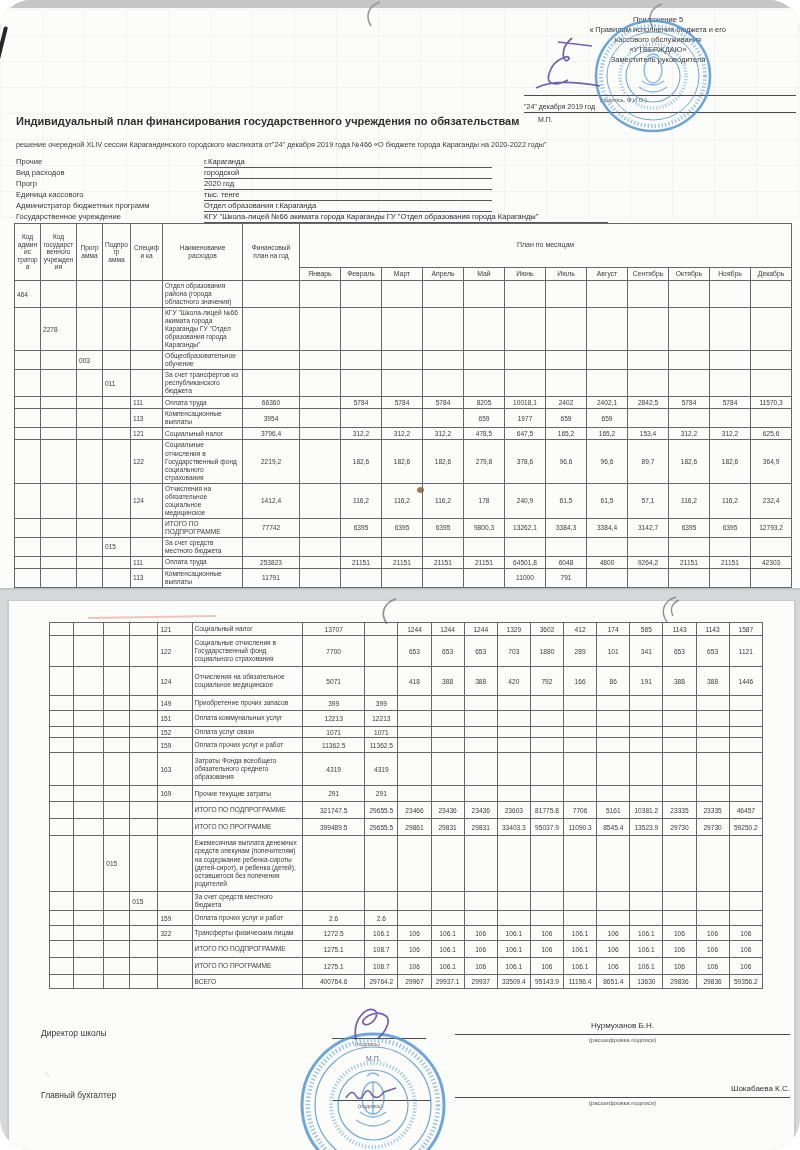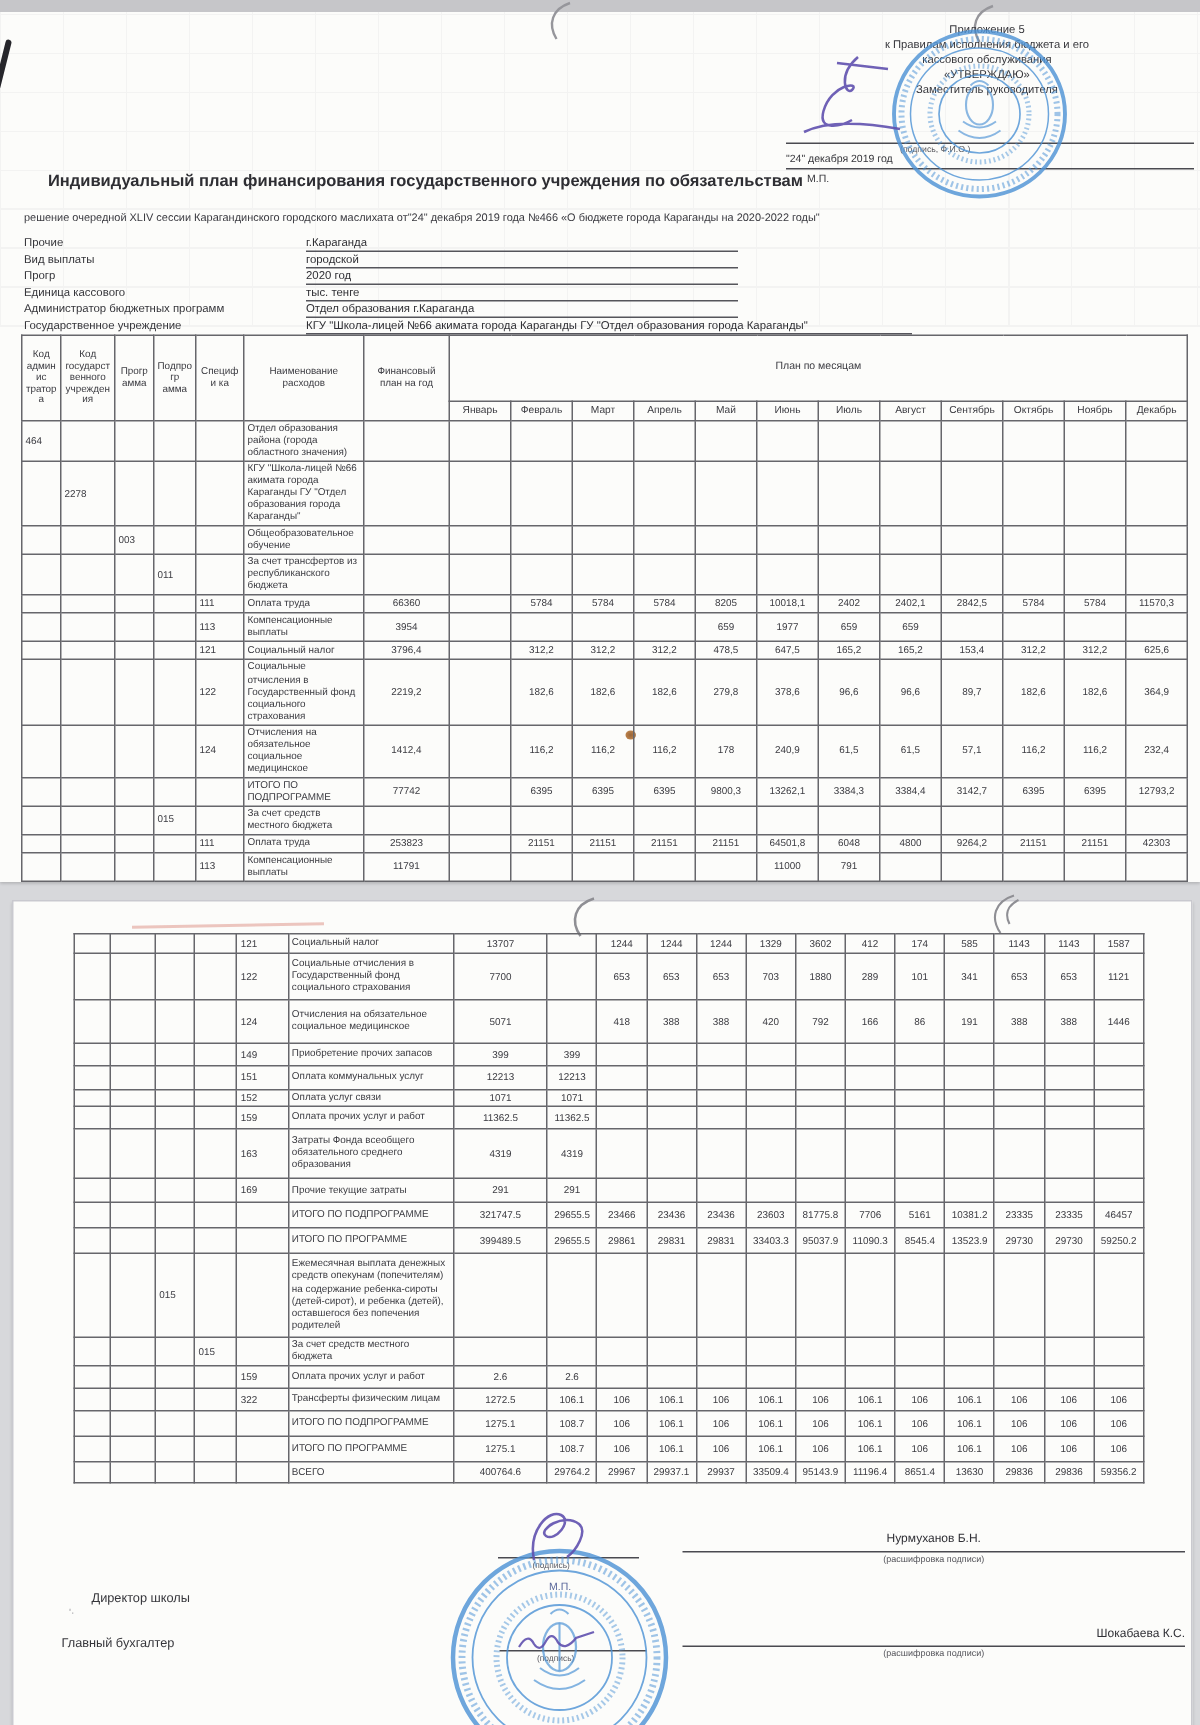--- a/index.html
+++ b/index.html
@@ -1,17 +1,17 @@
 <!DOCTYPE html>
 <html><head>
 <meta charset="utf-8">
 <style>
   html,body{margin:0;padding:0;}
   body{font-family:"Liberation Sans",sans-serif;}
-  #canvas{position:relative;width:800px;height:1150px;background:#d7d8db;overflow:hidden;}
+  #canvas{position:relative;width:800px;height:1150px;background:#d7d8db;overflow:hidden;border-radius:31px;}
 
   .page{position:absolute;background:#fcfcfa;}
   #page1{left:0;top:8px;width:800px;height:580px;box-shadow:0 1px 2px rgba(0,0,0,.18);}
   #page2{left:8px;top:600px;width:785px;height:550px;border:1px solid #c9c9cf;box-shadow:0 1px 2px rgba(0,0,0,.15);}
   #topband{position:absolute;left:0;top:0;width:800px;height:8px;background:#c6c6c9;}
   .bleed{position:absolute;left:0;top:8px;width:800px;height:210px;opacity:.05;
     background-image:repeating-linear-gradient(90deg,#667 0 1px,transparent 1px 42px),
                      repeating-linear-gradient(0deg,#667 0 1px,transparent 1px 26px);}
 
   
@@ -22,21 +22,21 @@
   .pinkstreak{position:absolute;left:88px;top:616px;width:128px;height:2px;background:#e3a79e;opacity:.65;transform:rotate(-1deg);}
   .speck{position:absolute;left:46px;top:1072px;color:#8a8a90;font-size:7px;opacity:.8;}
 
   
   .appendix{position:absolute;left:520px;top:15px;width:276px;text-align:center;font-size:7.5px;line-height:10px;color:#36363b;}
   .sigline{position:absolute;border-bottom:1px solid #4a4a50;}
   .cap{position:absolute;font-size:5.8px;color:#56565c;}
   .dateline{position:absolute;left:524px;top:103px;font-size:7px;color:#36363b;}
   .mp1{position:absolute;left:538px;top:116px;font-size:7px;color:#36363b;}
 
-  .title{position:absolute;left:32px;top:115px;width:640px;font-size:11px;font-weight:bold;color:#2e2e33;}
+  .title{position:absolute;left:16px;top:115px;width:640px;font-size:11px;font-weight:bold;color:#2e2e33;}
   .subtitle{position:absolute;left:16px;top:140px;width:780px;font-size:7.3px;color:#3a3a40;}
 
   .fields{position:absolute;left:0;top:157px;width:800px;}
   .frow{position:absolute;left:16px;height:11px;font-size:7.6px;color:#36363b;}
   .fval{position:absolute;left:188px;top:0;height:10px;border-bottom:1px solid #55555b;font-size:7.6px;color:#2f2f34;}
   .frow:nth-child(1){top:0;} .frow:nth-child(2){top:11px;} .frow:nth-child(3){top:22px;}
   .frow:nth-child(4){top:33px;} .frow:nth-child(5){top:44px;} .frow:nth-child(6){top:55px;}
   .frow .fval{width:288px;}
   .frow:nth-child(6) .fval{width:404px;}
 
@@ -133,21 +133,21 @@
   </div>
 
   <div class="title">Индивидуальный план финансирования государственного учреждения по обязательствам</div>
   <div class="subtitle">решение очередной XLIV сессии Карагандинского городского маслихата от"24" декабря 2019 года №466 «О бюджете города Караганды на 2020-2022 годы"</div>
   <div class="fields">
     <div class="frow">
       <span>Прочие</span>
       <span class="fval">г.Караганда</span>
     </div>
     <div class="frow">
-      <span>Вид выплаты</span>
+      <span>Вид расходов</span>
       <span class="fval">городской</span>
     </div>
     <div class="frow">
       <span>Прогр</span>
       <span class="fval">2020  год</span>
     </div>
     <div class="frow">
       <span>Единица кассового</span>
       <span class="fval">тыс. тенге</span>
     </div>
@@ -861,21 +861,21 @@
           <td class="num">11196.4</td>
           <td class="num">8651.4</td>
           <td class="num">13630</td>
           <td class="num">29836</td>
           <td class="num">29836</td>
           <td class="num">59356.2</td>
         </tr>
       </tbody>
   </table>
 
-  <div class="siglabel" style="top:1060px;margin-left:20px;">Директор школы</div>
+  <div class="siglabel" style="top:1028px;">Директор школы</div>
   <div class="signame" style="top:1021px;">Нурмуханов Б.Н.</div>
   <div class="sigline" style="left:455px;top:1034px;width:335px;"></div>
   <div class="decode" style="top:1037px;">(расшифровка подписи)</div>
   <div class="shortline" style="left:332px;top:1038px;width:94px;"></div>
   <div class="podp" style="left:355px;top:1041px;">(подпись)</div>
   <div class="mp2">М.П.</div>
 
   <div class="siglabel" style="top:1090px;">Главный бухгалтер</div>
   <div class="signame" style="top:1084px;text-align:right;">Шокабаева К.С.</div>
   <div class="sigline" style="left:455px;top:1097px;width:335px;"></div>

